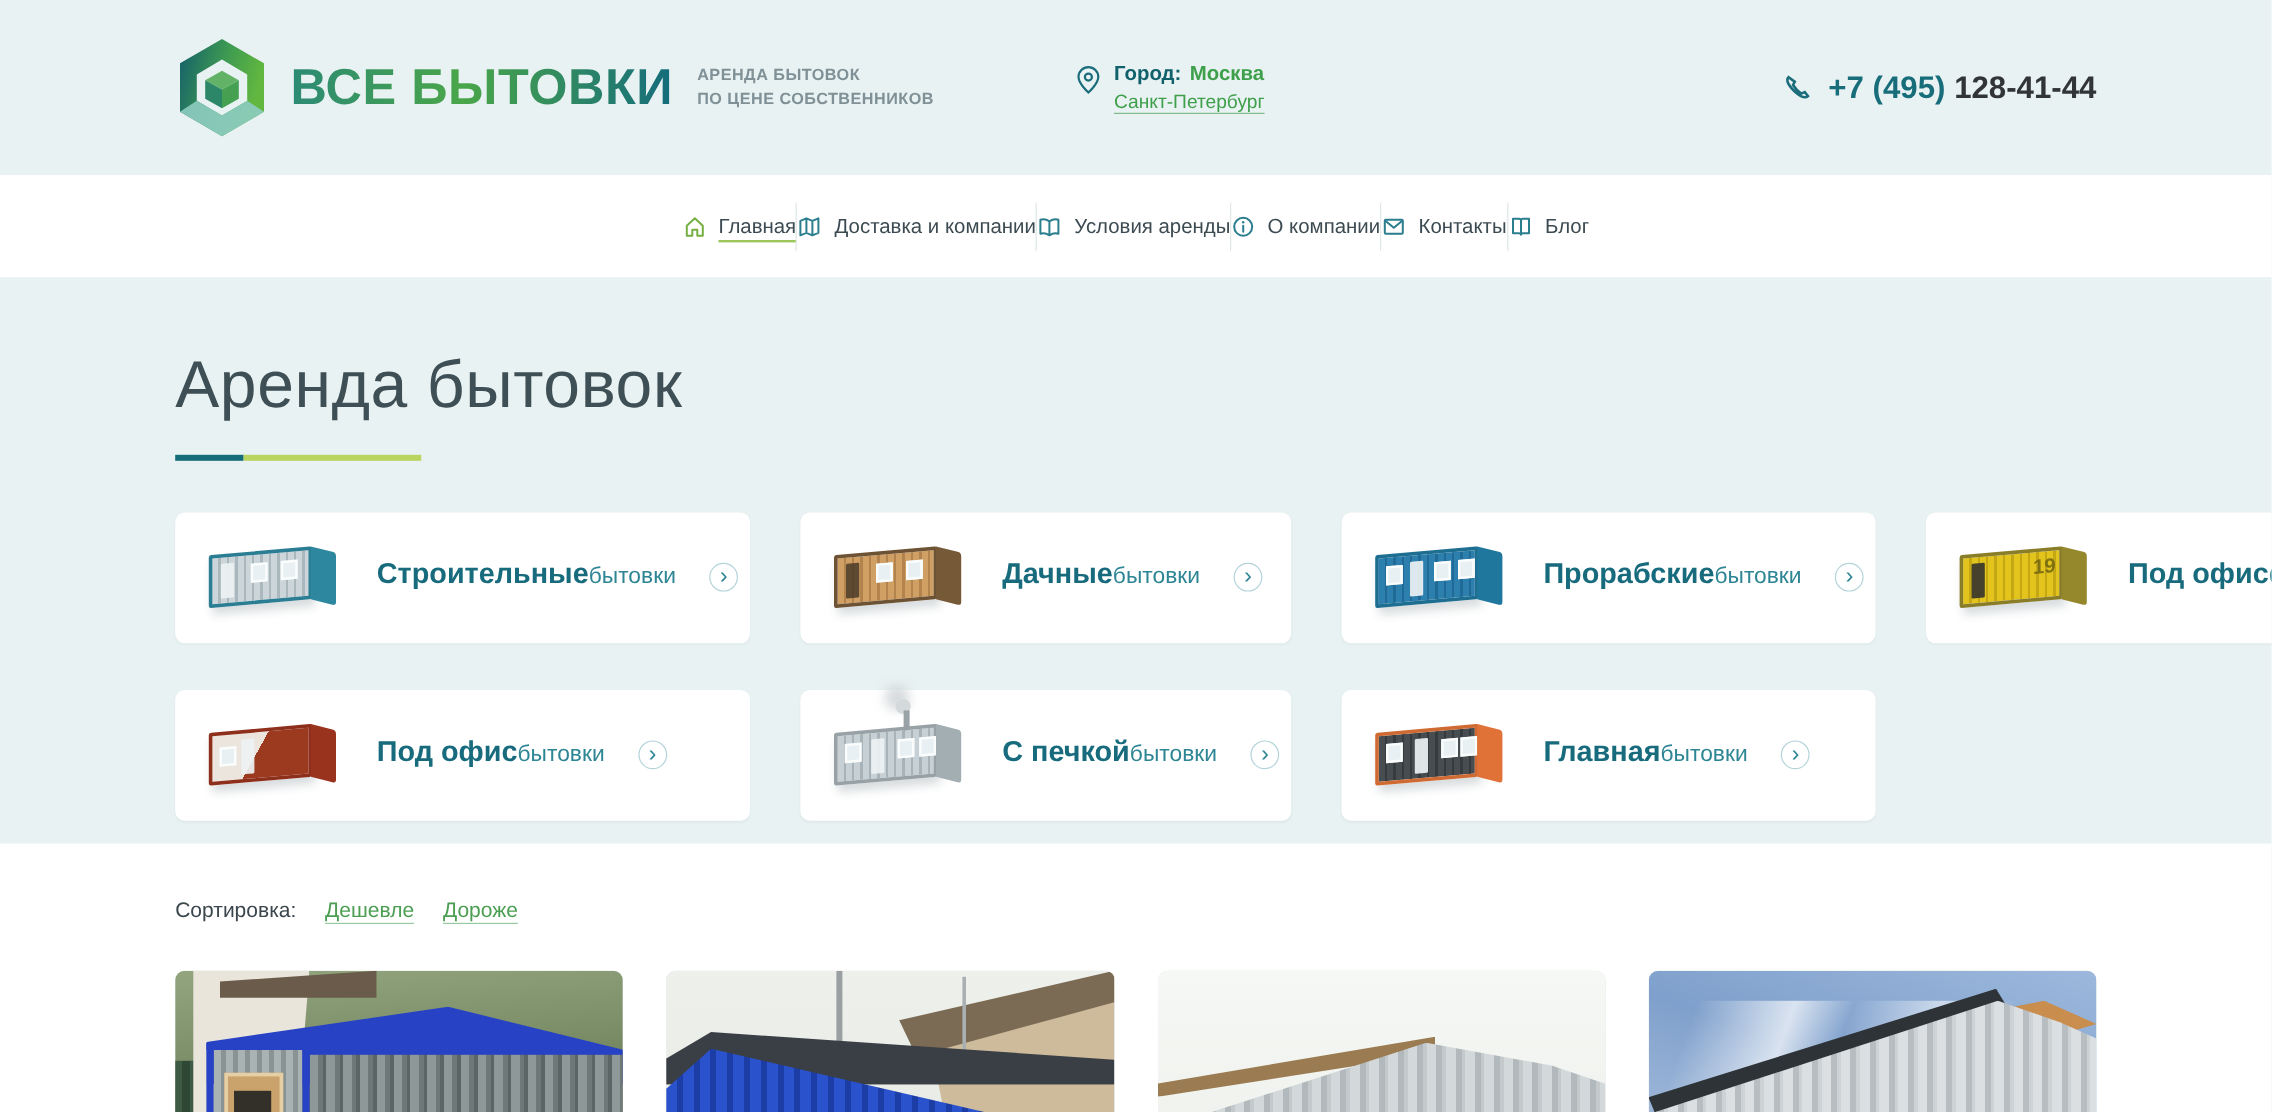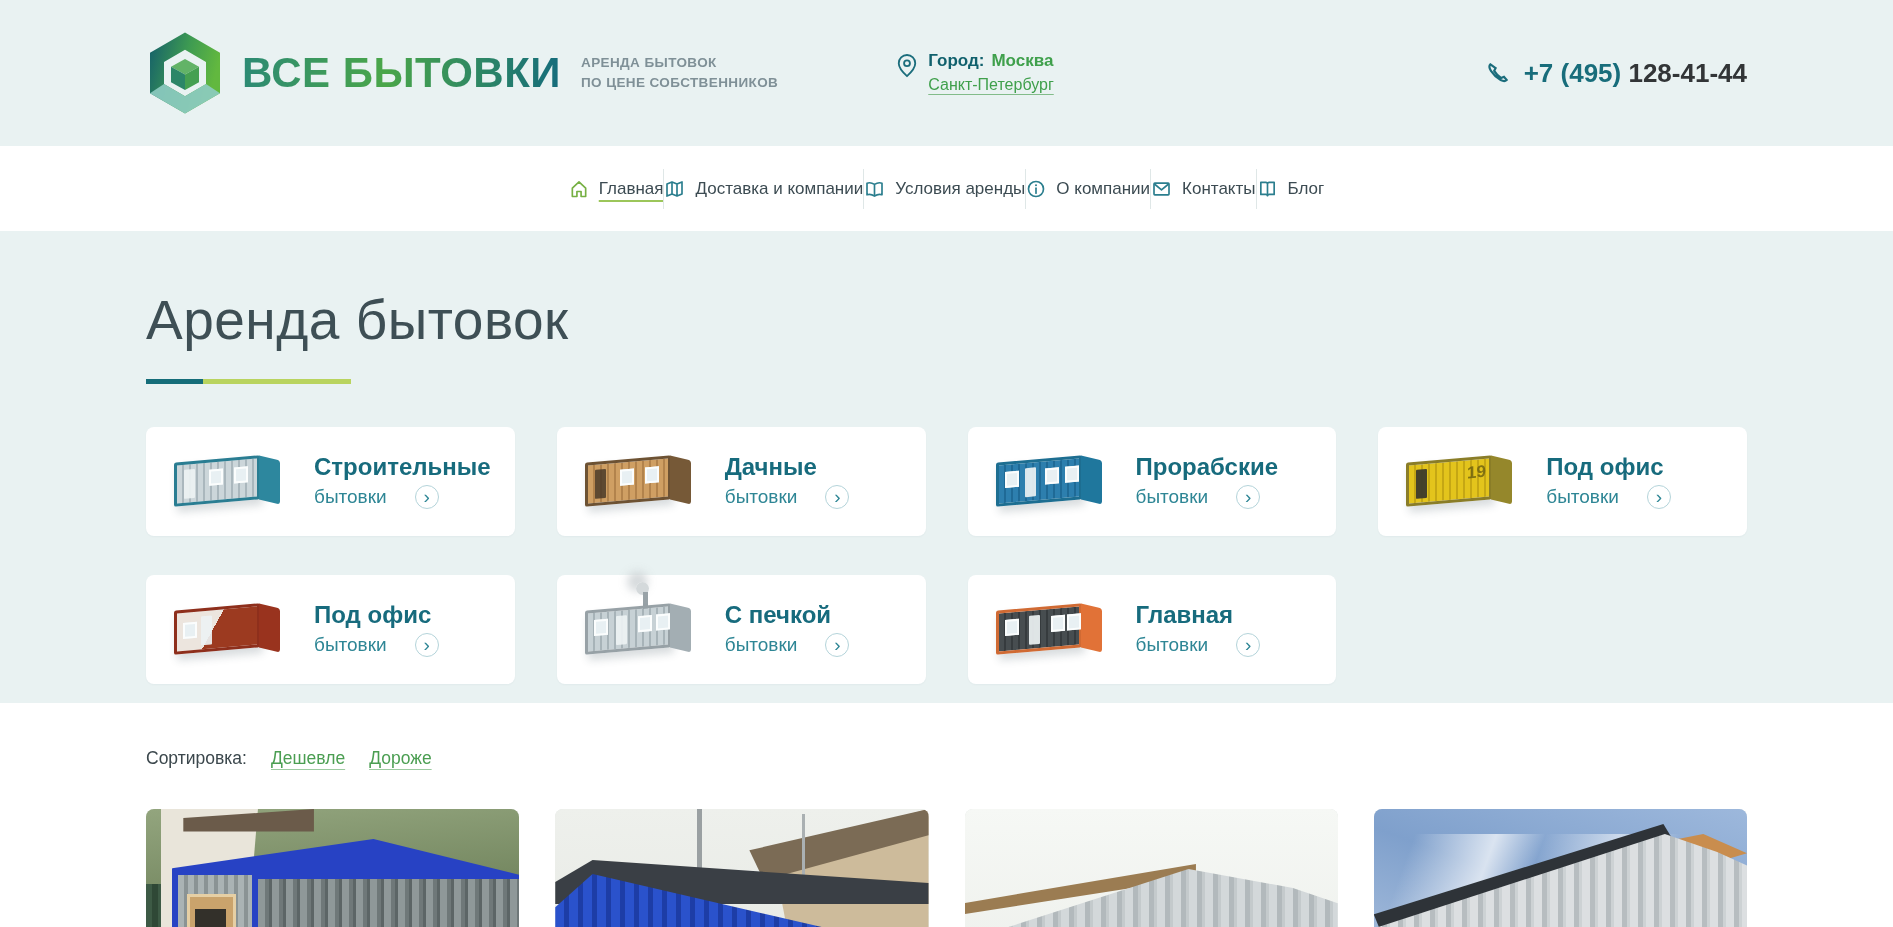--- a/index.html
+++ b/index.html
@@ -65,21 +65,21 @@
   .box-side{position:absolute;left:97px;top:16px;width:21px;height:44px;transform:skewY(14deg);
     background:var(--frame);border-radius:0 3px 3px 0;filter:brightness(1.08)}
   .box-door{position:absolute;left:7px;top:5px;width:11px;height:29px;background:#edf2f3;border-radius:1px;opacity:.92}
   .box-win{position:absolute;left:32px;top:7px;width:14px;height:16px;background:#e8f0f3;border:2px solid #fbfdfd}
   .box-win.w2{left:57px}
   .box-label{position:absolute;right:3px;top:4px;font-size:17px;font-weight:700;color:#6b5f10;opacity:.8;line-height:1}
   .art-office .box-front{background:linear-gradient(120deg,#ece5de 46%,var(--shade) 46%)}
   .box-chimney{position:absolute;left:70px;top:2px;width:5px;height:18px;background:#98a2a7}
   .box-smoke{position:absolute;left:63px;top:-8px;width:13px;height:13px;border-radius:50%;
     background:rgba(205,210,213,.85);box-shadow:-5px -7px 9px 4px rgba(205,210,213,.8)}
-  .cat-text{margin-left:14px;display:flex;flex-direction:column}
+  .cat-text{margin-left:14px;display:flex;flex-direction:row}
   .cat-title{font-size:24px;font-weight:700;color:var(--card-title);line-height:1.15;margin-bottom:5px;white-space:nowrap}
   .cat-sub{display:flex;align-items:center;gap:28px;font-size:19px;color:#2e8695}
   .arrow-circle{width:24px;height:24px;border:1px solid #b4d4da;border-radius:50%;display:inline-flex;
     align-items:center;justify-content:center;color:#2e8695;font-size:19px;line-height:1;padding-bottom:2px}
 
   
   .sortrow{margin-top:45px;display:flex;align-items:flex-start;gap:24px;font-size:17.5px}
   .sort-label{color:#3b474c}
   .sort-link{color:var(--link-green);cursor:pointer;text-decoration:underline;
     text-underline-offset:5px;text-decoration-color:rgba(75,158,82,.55)}

